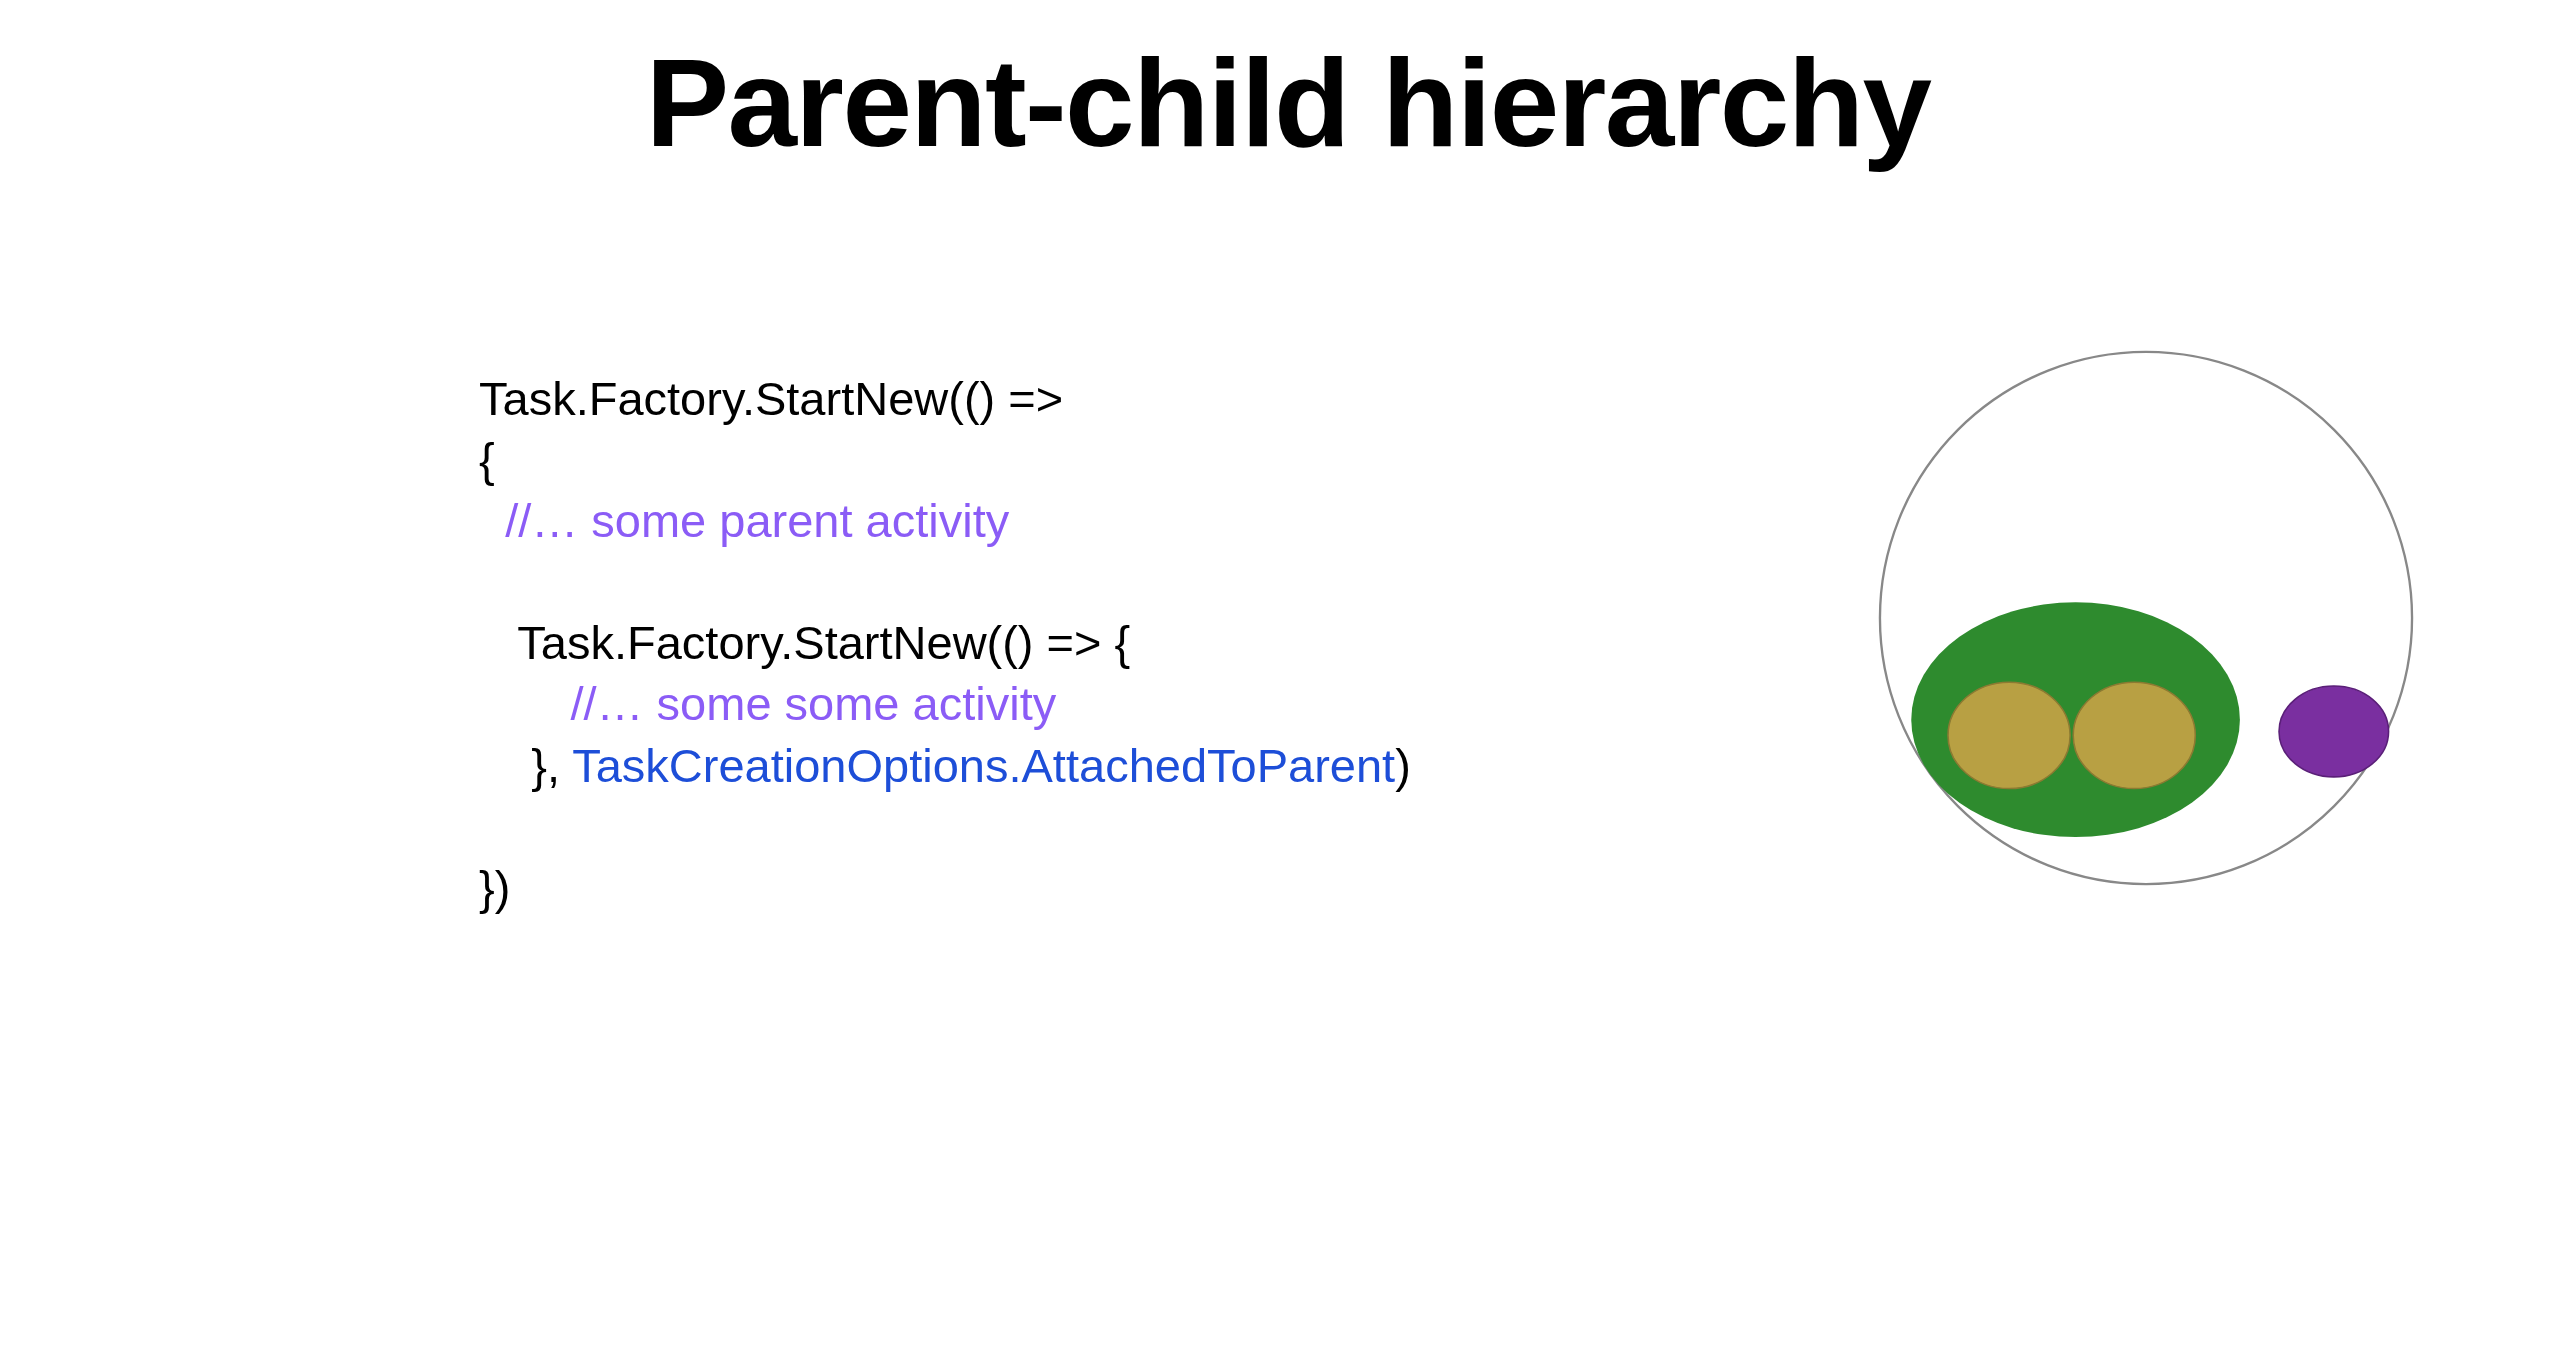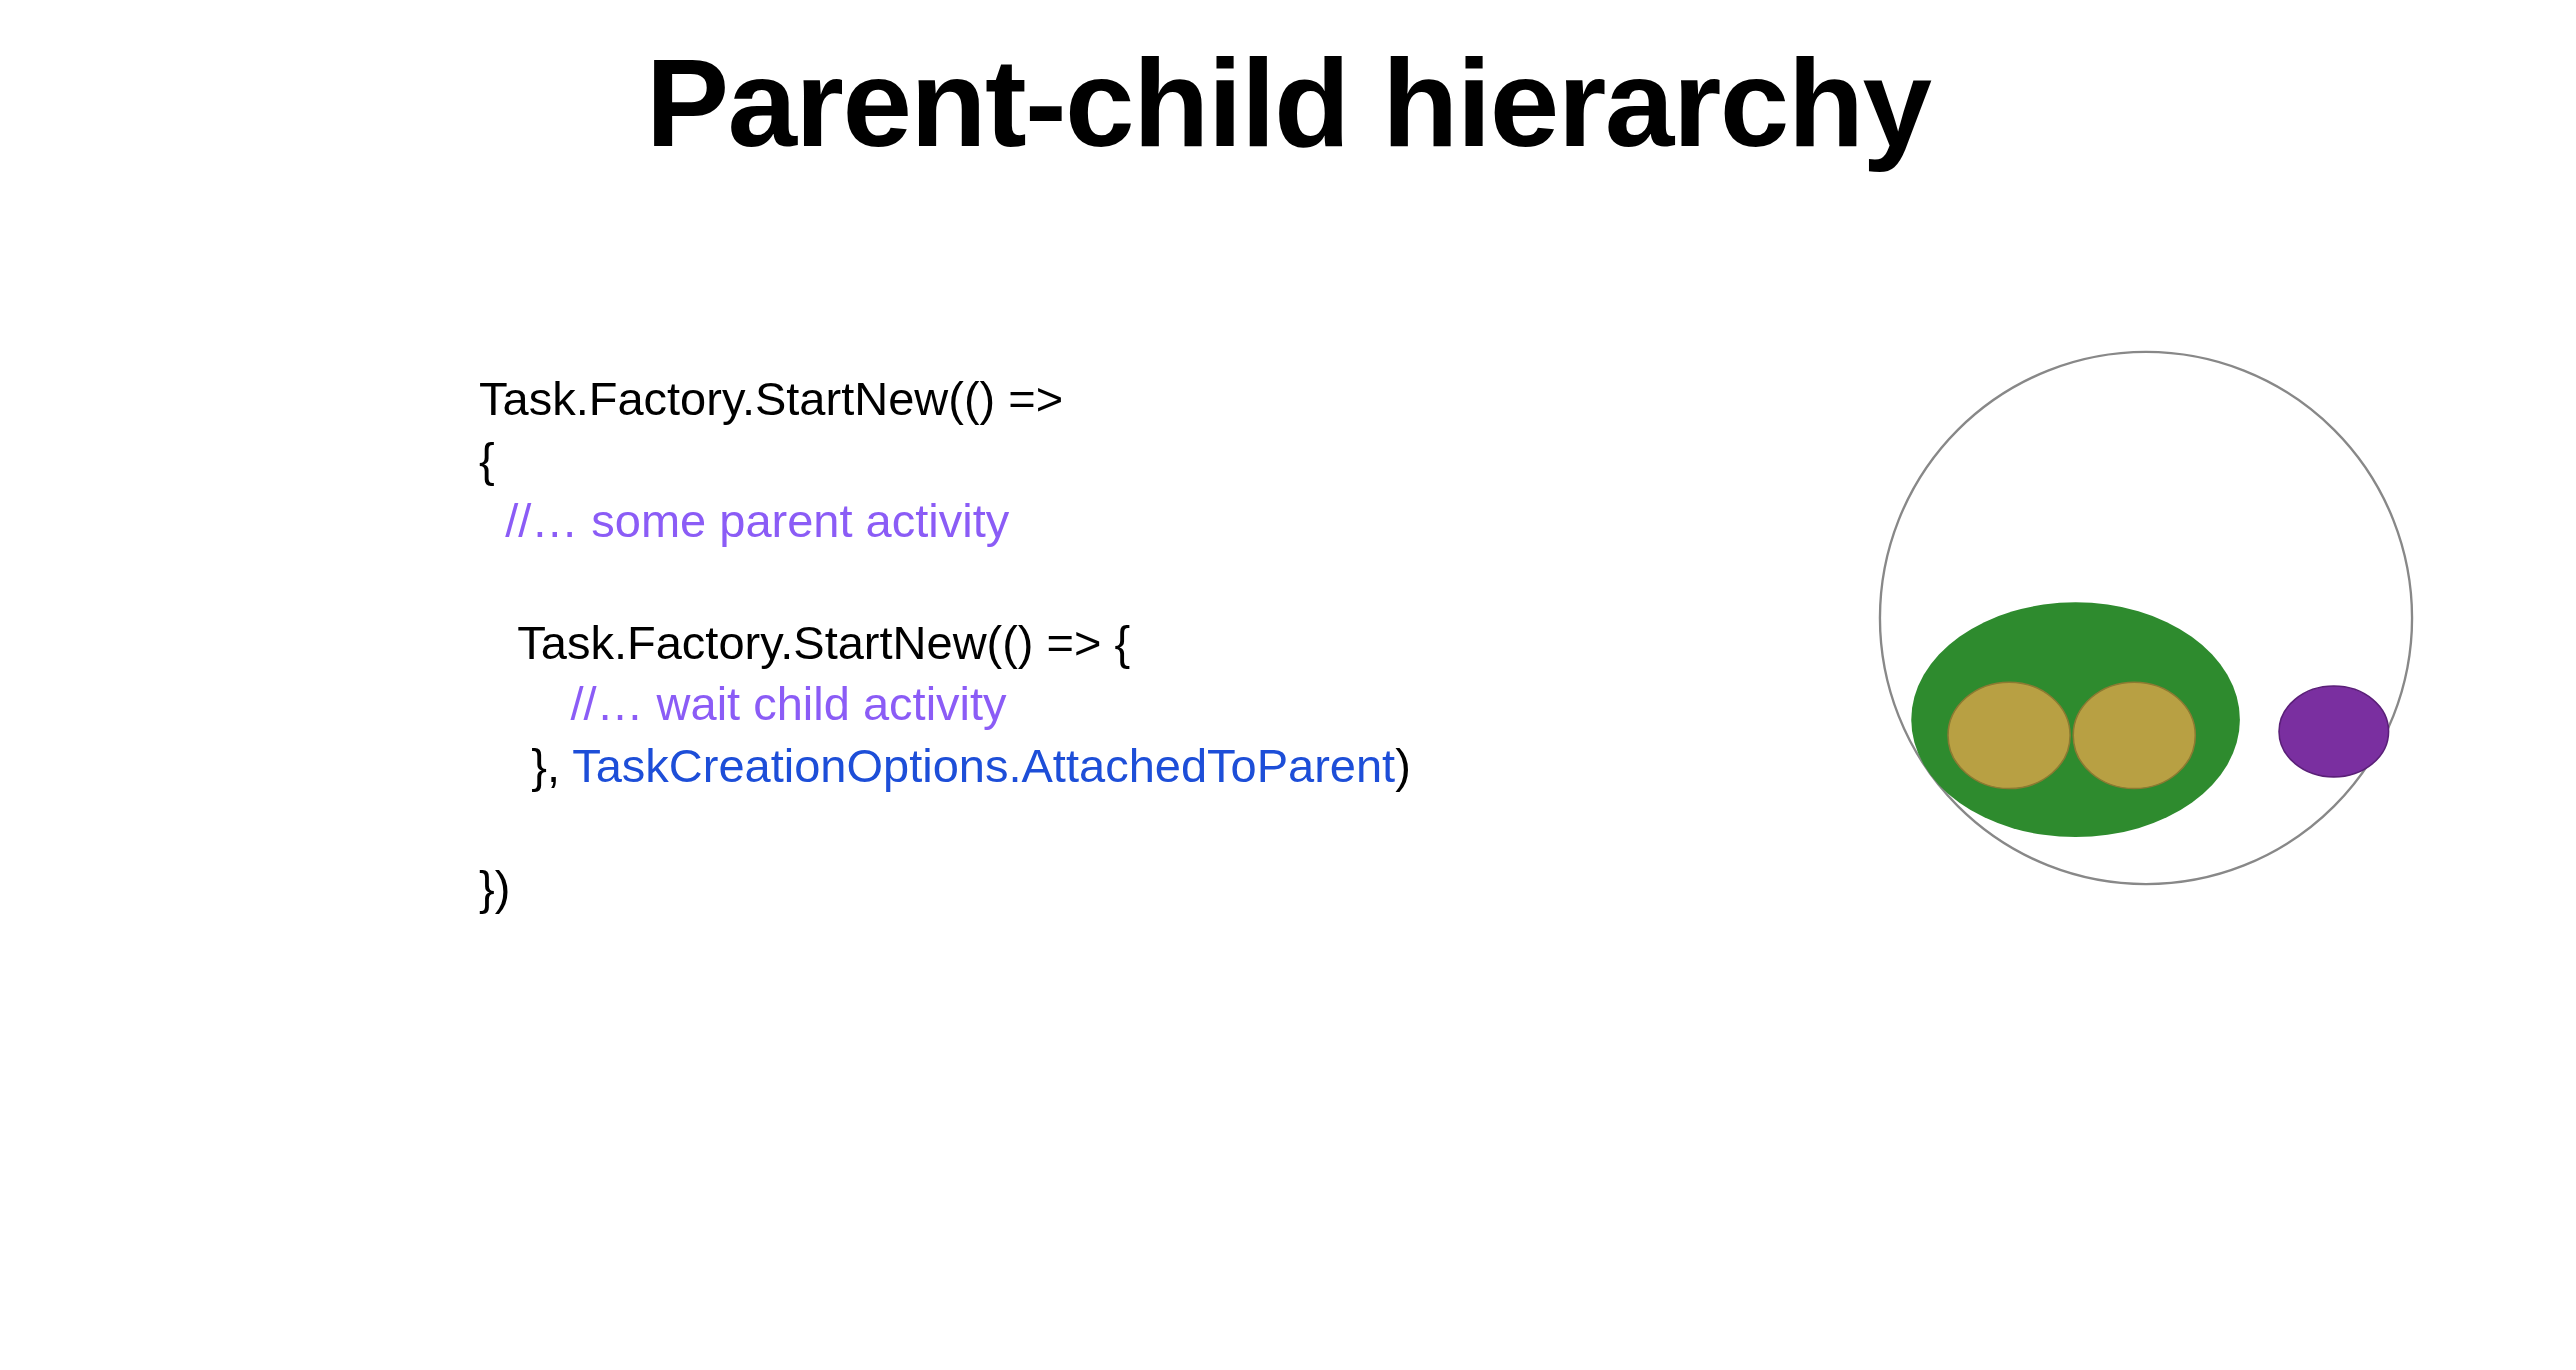--- a/index.html
+++ b/index.html
@@ -68,21 +68,21 @@
 <body>
 
 <div class="title">Parent-child hierarchy</div>
 
 <div class="code-block">
   <div class="code-line">Task.Factory.StartNew(() =&gt;</div>
   <div class="code-line">{</div>
   <div class="code-line"><span>  </span><span class="comment-green">//… some parent activity</span></div>
   <div class="code-line">&nbsp;</div>
   <div class="code-line"><span>   </span><span>Task.Factory.StartNew(() =&gt; {</span></div>
-  <div class="code-line"><span>       </span><span class="comment-green">//… wait child activity</span></div>
+  <div class="code-line"><span>       </span><span class="comment-green">//… some some activity</span></div>
   <div class="code-line"><span>    </span><span>}, </span><span class="red-text">TaskCreationOptions.AttachedToParent</span><span>)</span></div>
   <div class="code-line"><span>    </span></div>
   <div class="code-line">})</div>
 </div>
 
 <div class="diagram">
   <svg width="626" height="548" viewBox="0 0 800 700">
     <circle cx="400" cy="350" r="340" fill="none" stroke="#888888" stroke-width="3"></circle>
     <ellipse cx="310" cy="480" rx="210" ry="150" fill="#2e8b2e"></ellipse>
     <ellipse cx="225" cy="500" rx="78" ry="68" fill="#b8a043" stroke="#8c7a32" stroke-width="2"></ellipse>

